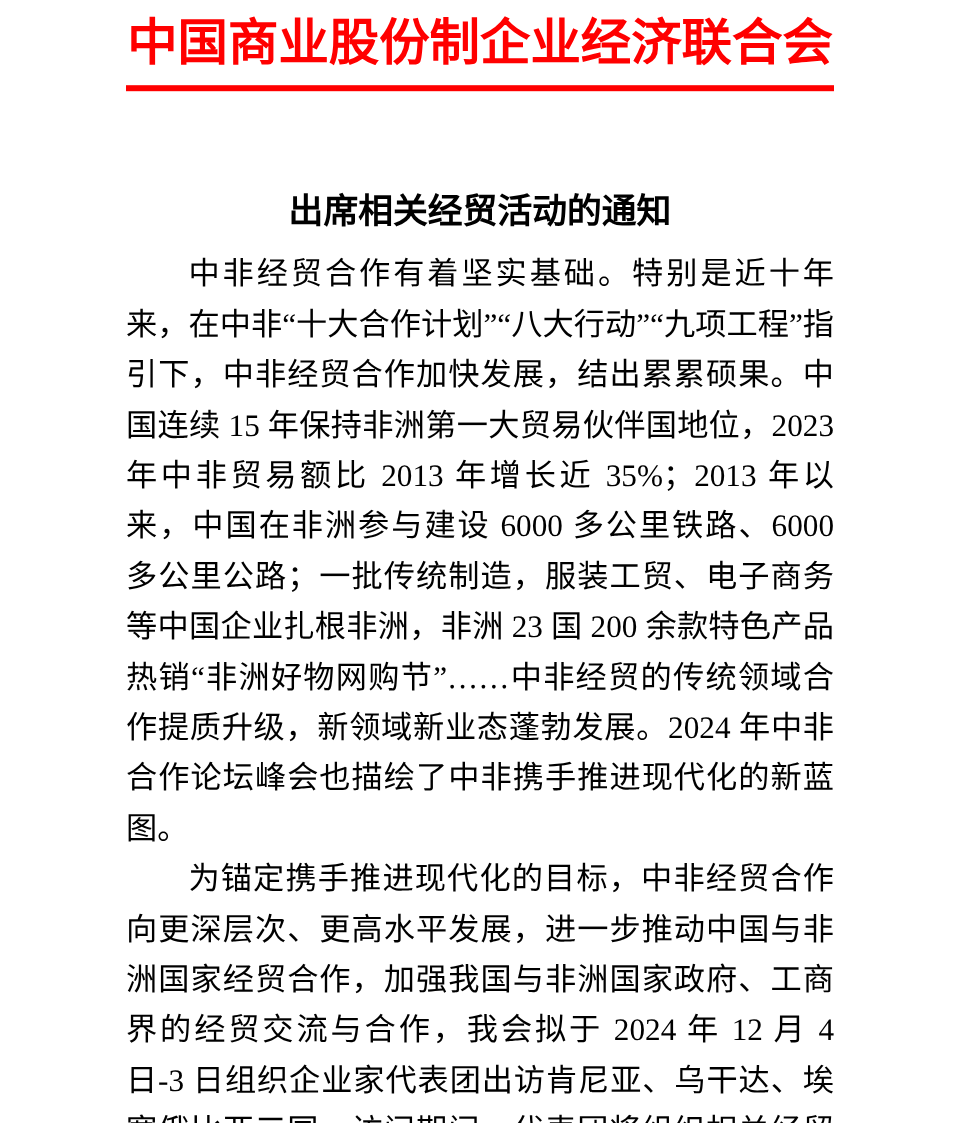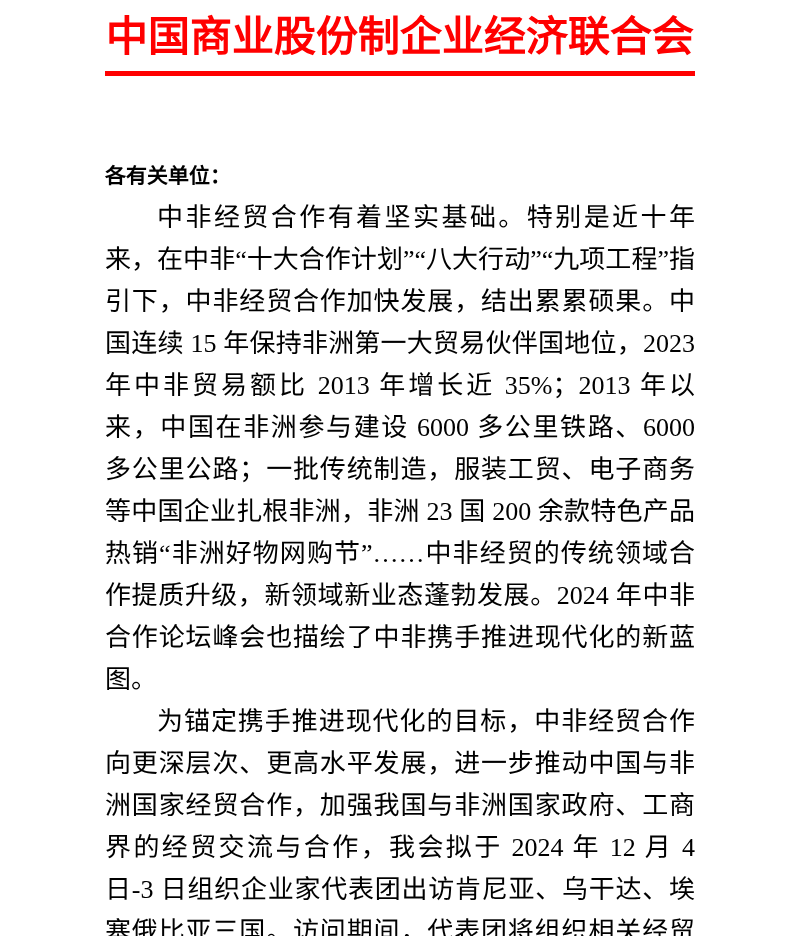--- a/index.html
+++ b/index.html
@@ -66,22 +66,22 @@
 
 <div class="page">
 
   <header>
     <h1 class="org-title">中国商业股份制企业经济联合会</h1>
     <div class="header-rule"></div>
   </header>
 
   <h2 class="notice-title">
     <br>
+    <span>出席相关经贸活动的通知</span>
   </h2>
 
-  <p class="salutation">各有关单位：</p>
 
   <div class="body-text">
     <p>中非经贸合作有着坚实基础。特别是近十年来，在中非“十大合作计划”“八大行动”“九项工程”指引下，中非经贸合作加快发展，结出累累硕果。中国连续 15 年保持非洲第一大贸易伙伴国地位，2023 年中非贸易额比 2013 年增长近 35%；2013 年以来，中国在非洲参与建设 6000 多公里铁路、6000 多公里公路；一批传统制造，服装工贸、电子商务等中国企业扎根非洲，非洲 23 国 200 余款特色产品热销“非洲好物网购节”……中非经贸的传统领域合作提质升级，新领域新业态蓬勃发展。2024 年中非合作论坛峰会也描绘了中非携手推进现代化的新蓝图。</p>
     <p>为锚定携手推进现代化的目标，中非经贸合作向更深层次、更高水平发展，进一步推动中国与非洲国家经贸合作，加强我国与非洲国家政府、工商界的经贸交流与合作，我会拟于 2024 年 12 月 4 日-3 日组织企业家代表团出访肯尼亚、乌干达、埃塞俄比亚三国。访问期间，代表团将组织相关经贸交流活动、拜访三国政府部门官员，商界领袖、重要商协会，实地考察相关项目及营商环境。</p>
   </div>
 
 </div>
 
 </body></html>

